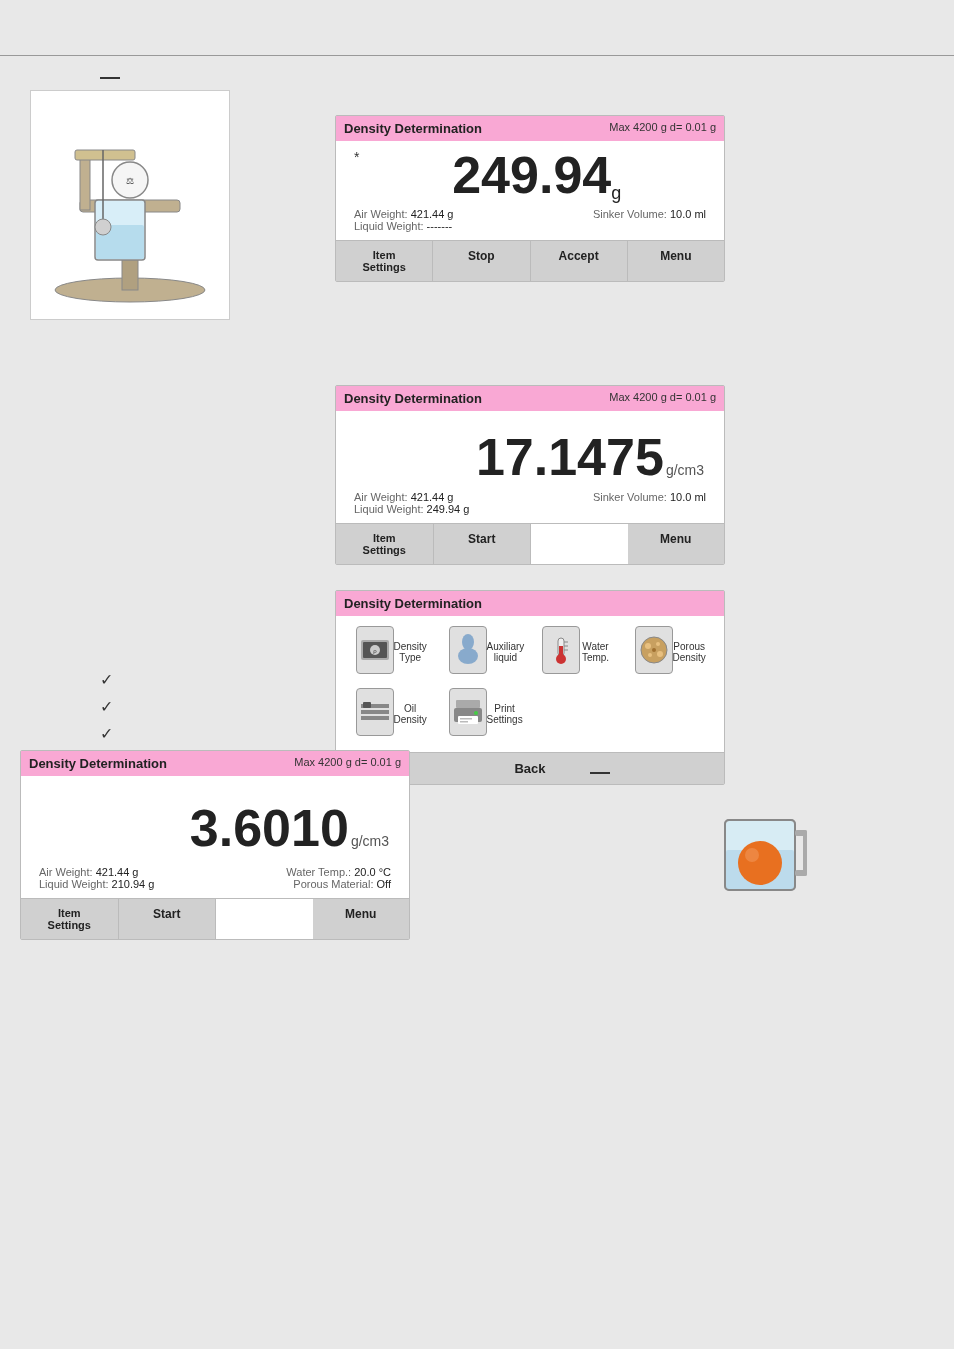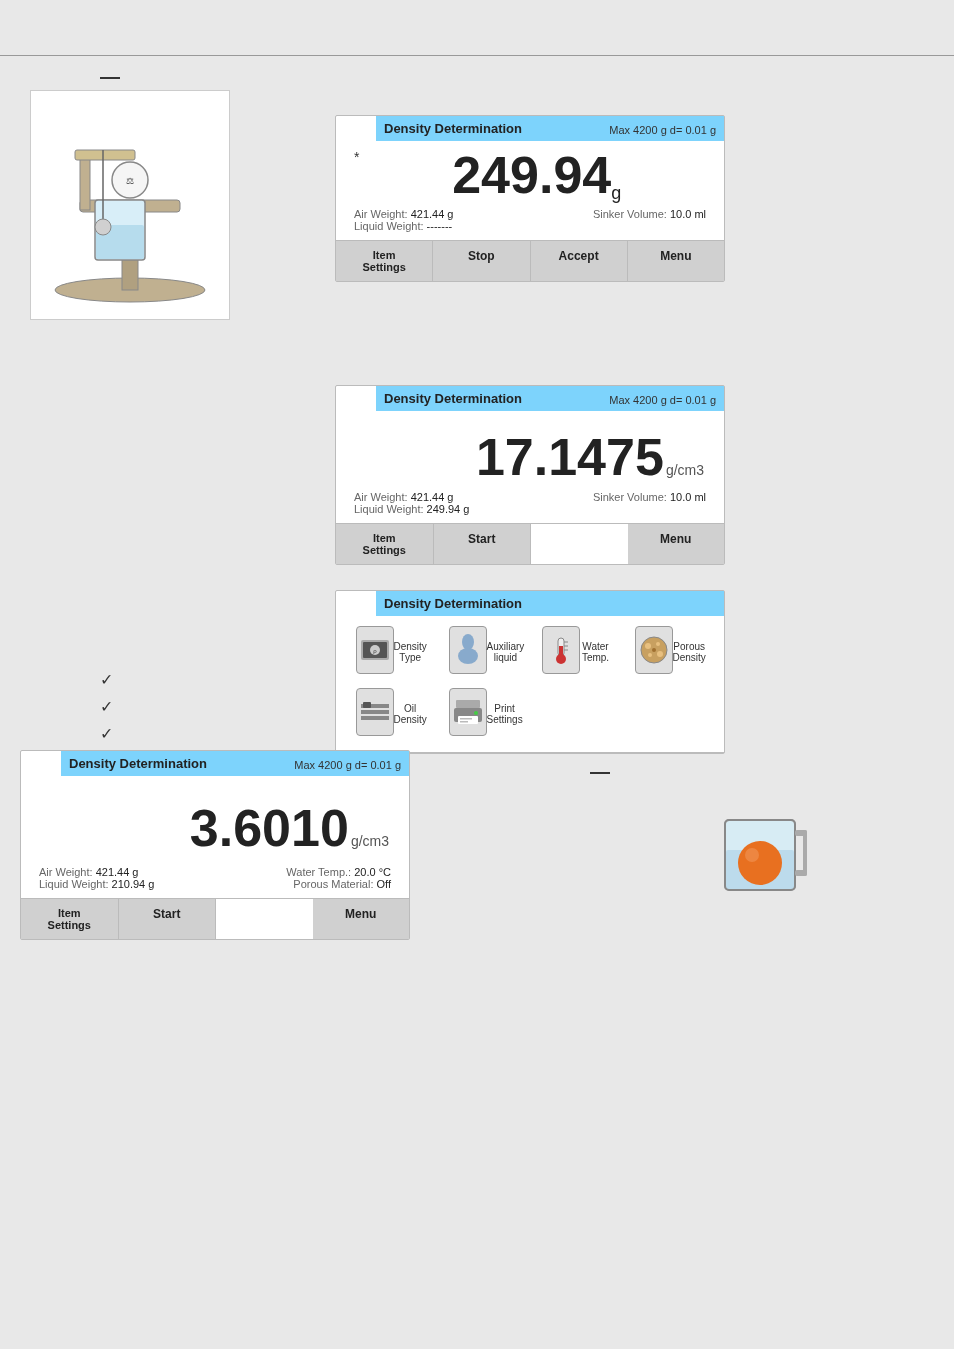--- a/index.html
+++ b/index.html
@@ -56,29 +56,28 @@
     }
 
     
     .panel {
       background: #fff;
       border: 1px solid #bbb;
       border-radius: 2px;
     }
 
     .panel-header {
-      background: #7dd3fc;
+      background: #f9a8d4;
       padding: 5px 8px;
       font-size: 13px;
       font-weight: bold;
       color: #222;
       display: flex;
       justify-content: space-between;
-      align-items: flex-end;
-      margin-left: 40px;
+      align-items: flex-start;
     }
 
     .panel-header .max-info {
       font-size: 11px;
       font-weight: normal;
       color: #333;
     }
 
     .panel-body {
       padding: 6px 10px 0;
@@ -468,20 +467,21 @@
               <rect x="10" y="27" width="8" height="1.5" fill="#bbb"></rect>
               <circle cx="26" cy="19" r="2" fill="#44cc44"></circle>
             </svg>
         </div>
         <span class="icon-label">Print Settings</span>
       </div>
       <div style="width:70px;"></div>
       <div style="width:70px;"></div>
     </div>
     <div class="menu-buttons">
+      <div class="menu-btn">Back</div>
     </div>
   </div>
 
   <div class="checkmarks-list">
     <div class="checkmark-item">✓</div>
     <div class="checkmark-item">✓</div>
     <div class="checkmark-item">✓</div>
   </div>
 
   <div class="panel panel-3">

